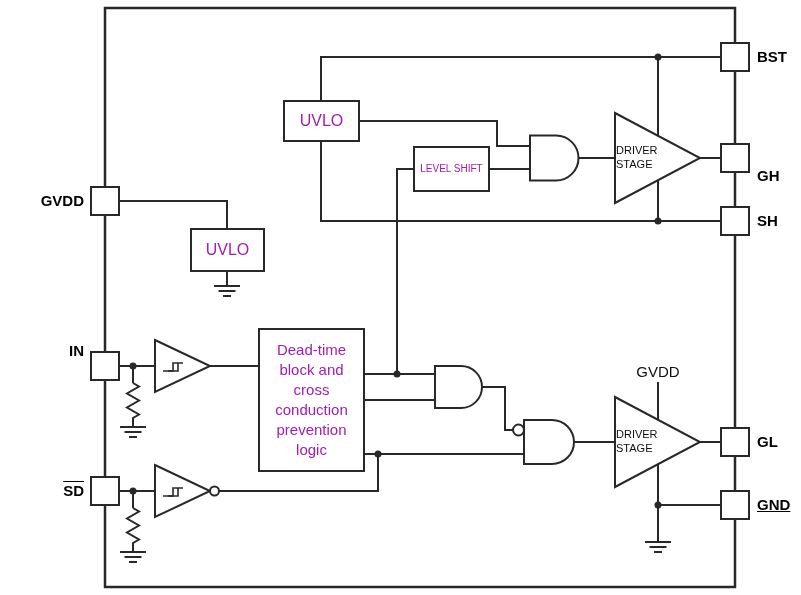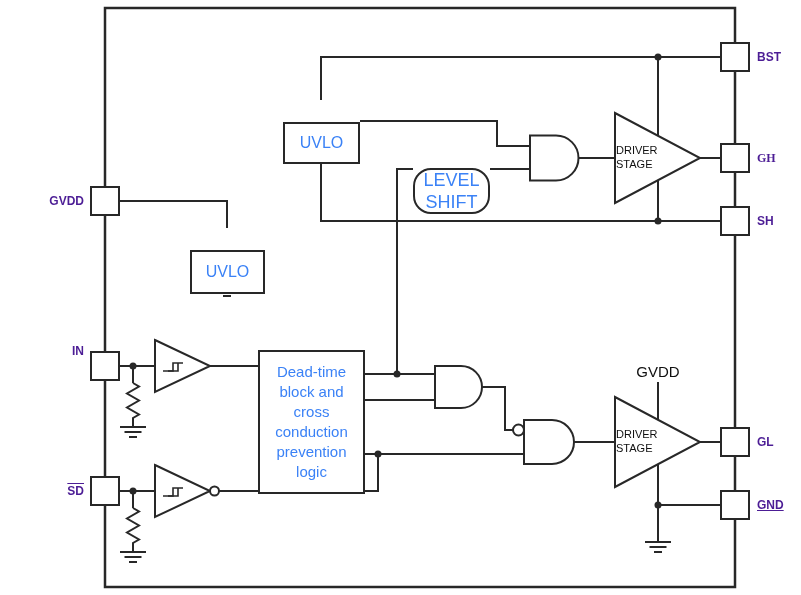--- a/index.html
+++ b/index.html
@@ -8,27 +8,27 @@
     font-family:"Liberation Sans","DejaVu Sans",sans-serif;color:#0f0f0f;
   }
   #wiring{position:absolute;left:0;top:0;}
   .pad{
     position:absolute;width:30px;height:30px;background:#ffffff;
     border:2px solid #282828;box-sizing:border-box;
   }
   .blk{
     position:absolute;border:2px solid #282828;background:#ffffff;box-sizing:border-box;
     display:flex;align-items:center;justify-content:center;text-align:center;
-    font-size:16px;line-height:1.25;color:#3b82f6;margin-top:22px;
+    font-size:16px;line-height:1.25;color:#a21caf;
   }
-  .blk.small{font-size:18px;border-radius:18px;}
+  .blk.small{font-size:10px;}
   .blk.multi{font-size:15px;line-height:20px;padding:0 6px;justify-content:center;}
   .lbl{
-    position:absolute;font-weight:bold;font-size:12px;height:18px;line-height:18px;
-    color:#4c1d95;white-space:nowrap;
+    position:absolute;font-weight:bold;font-size:15px;height:18px;line-height:18px;
+    color:#000000;white-space:nowrap;
   }
   .lbl.right{text-align:right;}
   .net{
     position:absolute;font-size:15px;height:15px;line-height:15px;text-align:center;
     color:#0f0f0f;white-space:nowrap;
   }
   .inner-txt{
     position:absolute;font-size:11px;line-height:1.25;text-align:left;
     display:flex;align-items:center;justify-content:center;color:#0f0f0f;
   }
@@ -165,18 +165,18 @@
   <div class="pad" style="left:720px;top:427px;"></div>
   <div class="pad" style="left:720px;top:490px;"></div>
 
   <div class="lbl right" style="left:26px;top:192px;width:58px;">GVDD</div>
   <div class="lbl right" style="left:26px;top:342px;width:58px;">IN</div>
   <div class="lbl right" style="left:26px;top:482px;width:58px;">
     <span class="ovl">SD</span>
   </div>
 
   <div class="lbl" style="left:757px;top:48px;">BST</div>
-  <div class="lbl" style="left:757px;top:149px;font-family:Liberation Serif, serif;">GH</div>
+  <div class="lbl" style="left:757px;top:167px;">GH</div>
   <div class="lbl" style="left:757px;top:212px;">SH</div>
   <div class="lbl" style="left:757px;top:433px;">GL</div>
   <div class="lbl" style="left:757px;top:496px;text-decoration:underline;">GND</div>
 
 </div>
 
 </body></html>

